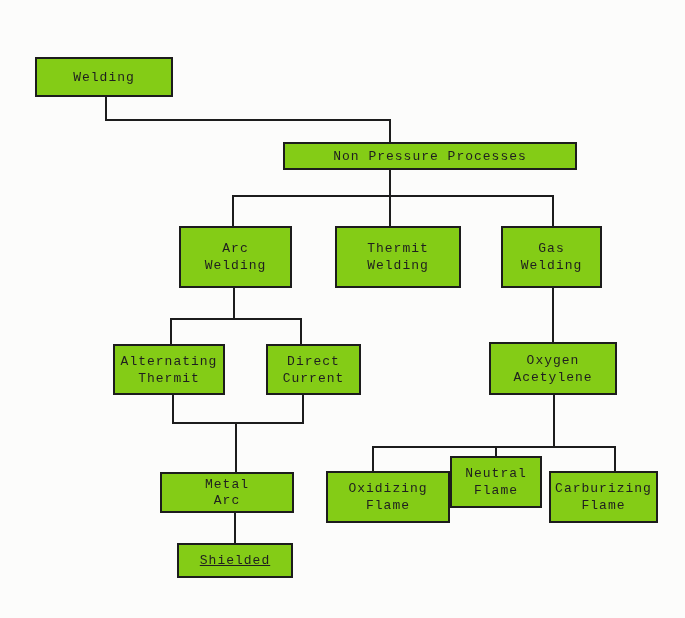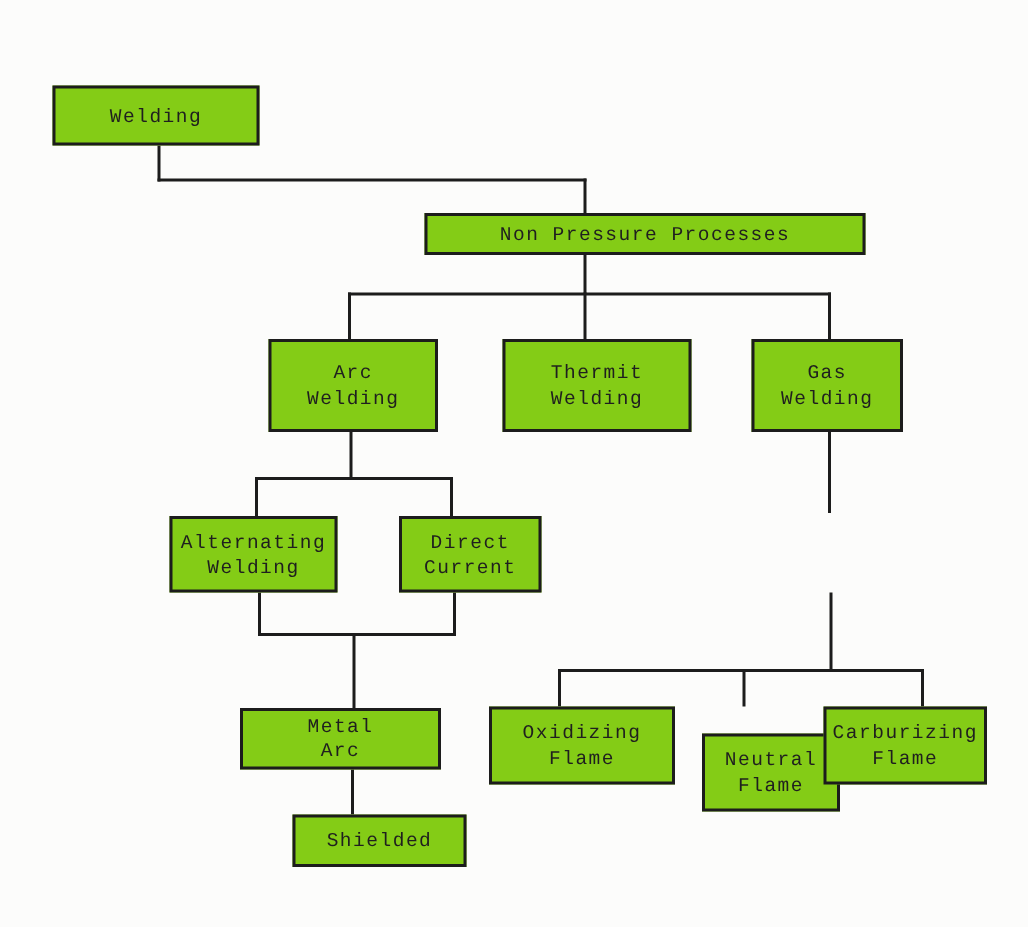--- a/index.html
+++ b/index.html
@@ -49,35 +49,37 @@
   <div class="node" style="left:179px; top:226px; width:113px; height:62px;">Arc
 Welding</div>
 
   <div class="node" style="left:335px; top:226px; width:126px; height:62px;font-family:Liberation Mono, monospace;">Thermit
 Welding</div>
 
   <div class="node" style="left:501px; top:226px; width:101px; height:62px;">Gas
 Welding</div>
 
   <div class="node" style="left:113px; top:344px; width:112px; height:51px;">Alternating
-Welding</div>
+Thermit</div>
 
   <div class="node" style="left:249px; top:344px; width:95px;  height:51px;margin-left:17px;">Direct
 Current</div>
 
+  <div class="node" style="left:489px; top:342px; width:128px; height:53px;">Oxygen
+Acetylene</div>
 
   <div class="node" style="left:160px; top:472px; width:134px; height:41px; line-height:16px;">Metal
 Arc</div>
 
-  <div class="node" style="left:195px; top:543px; width:116px; height:35px;">Shielded</div>
+  <div class="node" style="left:177px; top:543px; width:116px; height:35px;text-decoration:underline;">Shielded</div>
 
   <div class="node" style="left:326px; top:471px; width:124px; height:52px;">Oxidizing
 Flame</div>
 
-  <div class="node" style="left:450px; top:489px; width:92px;  height:52px;margin-left:18px;">Neutral
+  <div class="node" style="left:450px; top:456px; width:92px;  height:52px;">Neutral
 Flame</div>
 
   <div class="node" style="left:549px; top:471px; width:109px; height:52px;text-align:center;">Carburizing
 Flame</div>
 
   <div class="line" style="left:105px; top:97px;  width:2px;   height:24px;"></div>
   <div class="line" style="left:105px; top:119px; width:286px; height:2px;"></div>
   <div class="line" style="left:389px; top:119px; width:2px;   height:23px;"></div>
 
   <div class="line" style="left:389px; top:170px; width:2px;   height:26px;"></div>

